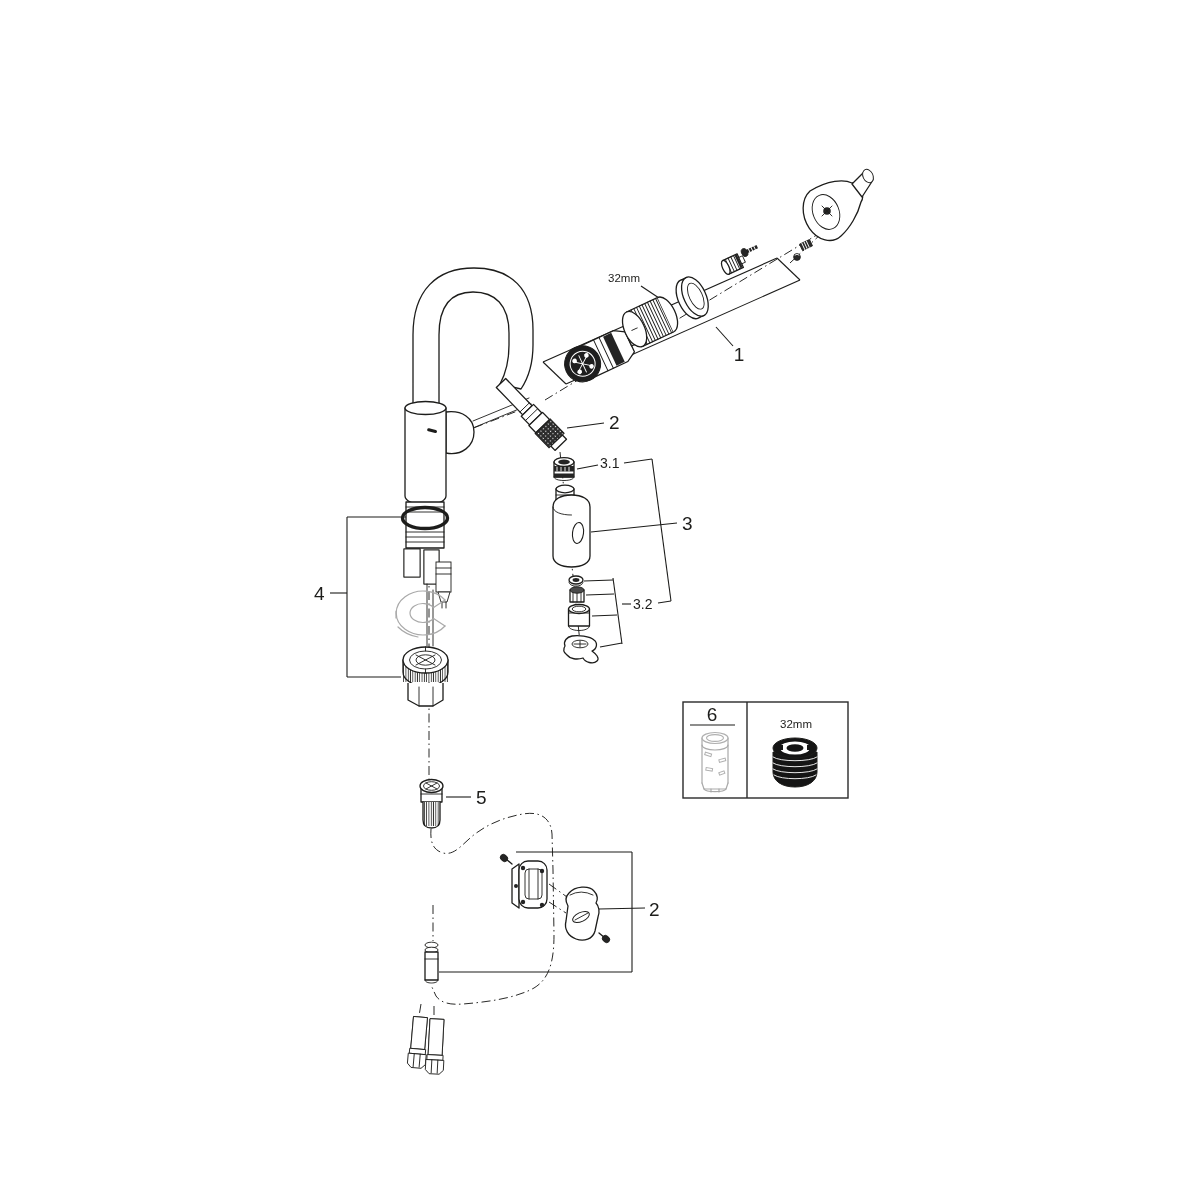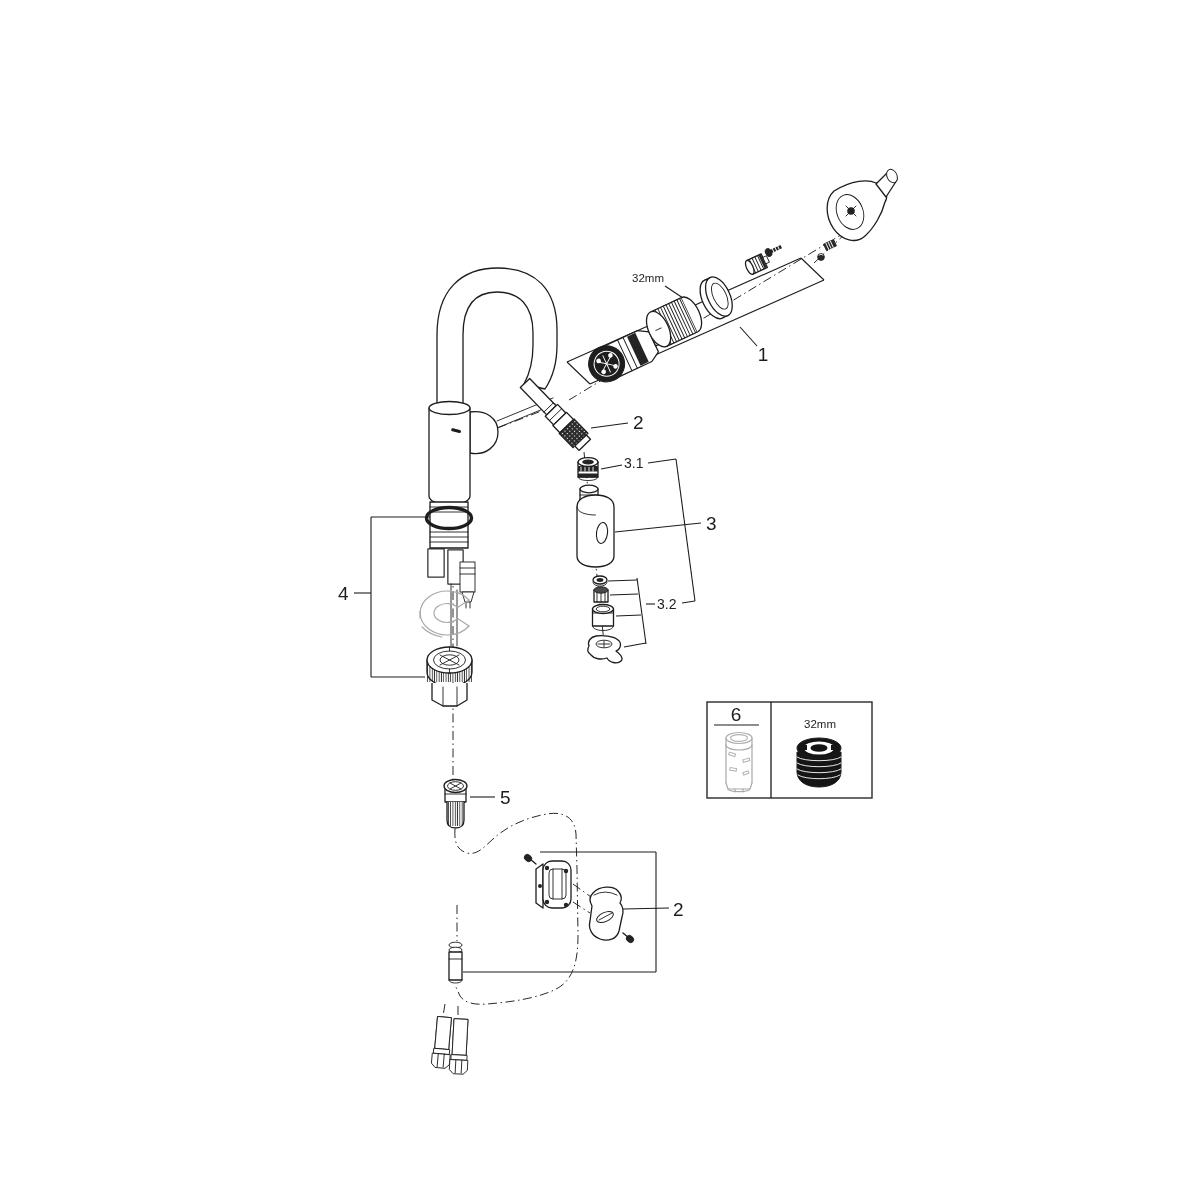--- a/index.html
+++ b/index.html
@@ -1,17 +1,17 @@
 <!DOCTYPE html>
 <html><head>
 <meta charset="utf-8">
 <style>
   html,body{margin:0;padding:0;background:#fff;}
   .canvas{position:relative;width:1079px;height:1200px;background:#fff;overflow:hidden;
-          font-family:"Liberation Sans", sans-serif;margin-left:24px;}
+          font-family:"Liberation Sans", sans-serif;}
   svg{position:absolute;left:0;top:0;}
   svg text{font-family:"Liberation Sans", sans-serif;fill:#1d1d1b;}
   .ln{stroke:#1d1d1b;fill:none;stroke-width:1.3;stroke-linecap:round;stroke-linejoin:round;}
   .thin{stroke:#1d1d1b;fill:none;stroke-width:0.9;stroke-linecap:round;}
   .fw{fill:#ffffff;stroke:#1d1d1b;stroke-width:1.3;stroke-linejoin:round;}
   .fwt{fill:#ffffff;stroke:#1d1d1b;stroke-width:0.9;}
   .wl{stroke:#ffffff;fill:none;stroke-width:0.9;stroke-linecap:round;}
   .dash{stroke:#1d1d1b;fill:none;stroke-width:0.95;stroke-dasharray:9 3.5 1.5 3.5;}
   .gray{stroke:#a9a9a9;fill:none;stroke-width:1.2;stroke-linecap:round;stroke-linejoin:round;}
   .lead{stroke:#1d1d1b;fill:none;stroke-width:1.1;}

